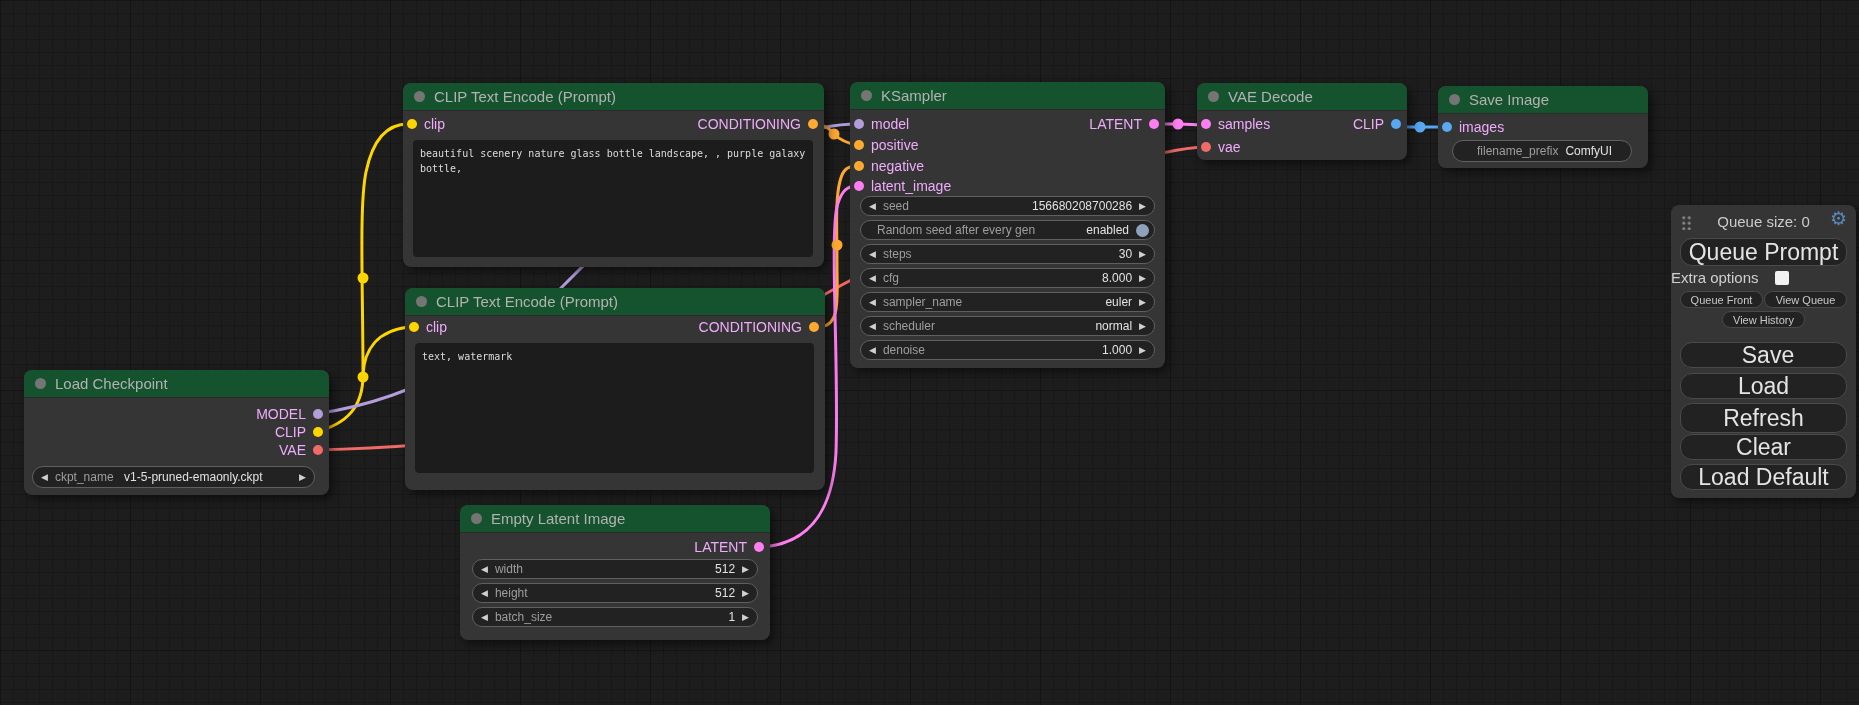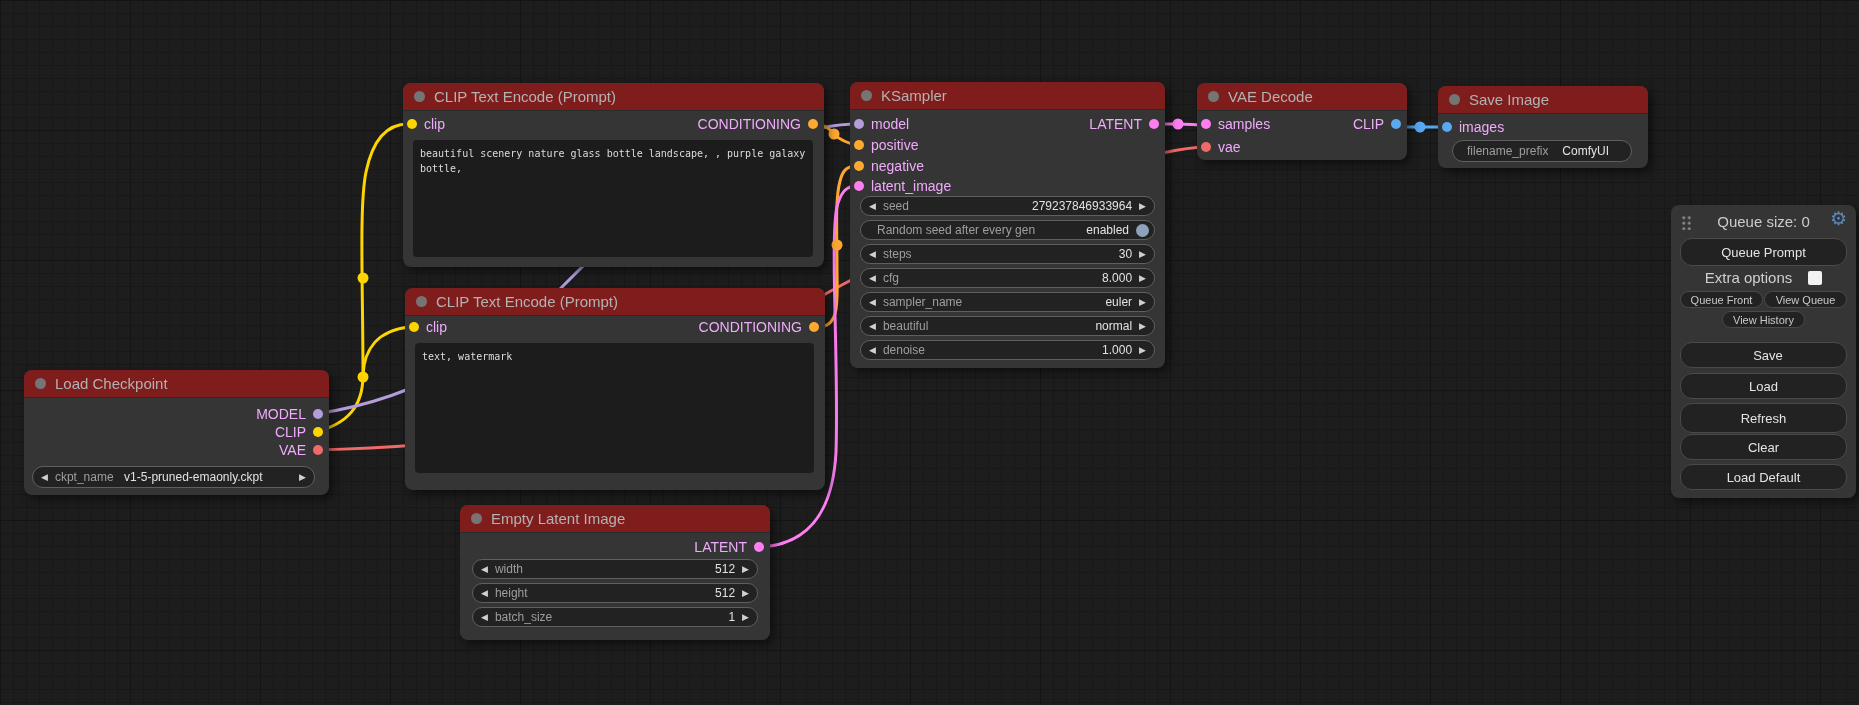--- a/index.html
+++ b/index.html
@@ -24,21 +24,21 @@
   .w-latent{ stroke:var(--latent); }
   .w-image { stroke:var(--image); } .f-clip{ fill:var(--clip); }
   .f-cond  { fill:var(--conditioning); } .f-latent{ fill:var(--latent); } .f-image{ fill:var(--image); }
 
   .node {
     position:absolute; z-index:2; background:#353535;
     border-radius:8px; box-shadow:4px 4px 10px rgba(0,0,0,.5);
   }
   .ntitle {
     height:28px; display:flex; align-items:center; gap:9px; padding:0 11px;
-    background:#7f1d1d; border-bottom:1px solid #2a2a2a; border-radius:8px 8px 0 0;
+    background:#14532d; border-bottom:1px solid #2a2a2a; border-radius:8px 8px 0 0;
   }
   .tdot { width:11px; height:11px; border-radius:50%; background:#757575; flex:0 0 auto; }
   .ttext { color:#b2b2b2; font-size:15px; white-space:nowrap; }
 
   .in, .out { position:absolute; display:flex; align-items:center; gap:7px; height:20px; }
   .in  { left:4px; }
   .out { right:6px; flex-direction:row-reverse; }
   .dot { width:10px; height:10px; border-radius:50%; flex:0 0 auto; }
   .d-model{ background:var(--model);} .d-clip{ background:var(--clip);} .d-vae{ background:var(--vae);}
   .d-cond{ background:var(--conditioning);} .d-latent{ background:var(--latent);} .d-image{ background:var(--image);}
@@ -67,28 +67,28 @@
   }
   .drag-handle {
     position:absolute; left:10px; top:10px; width:11px; height:15px;
     background-image:radial-gradient(#8b8b8b 1.4px, transparent 1.5px);
     background-size:5.5px 5.5px;
   }
   .qsize { position:absolute; top:8px; left:0; right:0; text-align:center; color:#cbcbcb; font-size:15px; }
   .gear { position:absolute; right:9px; top:4px; font-size:19px; color:var(--accent_gear); cursor:pointer; line-height:1; }
   .btn {
     position:absolute; left:9px; right:9px; background:#222; border:1px solid #4a4a4a;
-    border-radius:12px; color:#e4e4e4; font-size:13px; display:flex; align-items:center; justify-content:center;
+    border-radius:12px; color:#e4e4e4; font-size:23px; display:flex; align-items:center; justify-content:center;
     cursor:pointer;
   }
   .btn-sm {
     position:absolute; background:#222; border:1px solid #4a4a4a; border-radius:9px;
     color:#c9c9c9; font-size:11px; display:flex; align-items:center; justify-content:center; height:17px; cursor:pointer;
   }
-  .extra-row { position:absolute; top:64px; left:0; right:0; display:flex; align-items:center; justify-content:center; gap:16px; }
+  .extra-row { position:absolute; top:64px; left:0; right:0; display:flex; align-items:center; justify-content:flex-start; gap:16px; }
   .extra-label { color:#cfcfcf; font-size:15px; }
   .checkbox { width:14px; height:14px; background:#f2f2f2; border-radius:2px; cursor:pointer; }
 </style>
 </head>
 <body>
 
 <svg class="wires" width="1859" height="705" viewBox="0 0 1859 705">
   <path class="w-clip" d="M 315 432 C 348 424 363 406 363 375 C 363 288 359 206 366 172 C 372 143 384 124 408 124"></path>
   <path class="w-clip" d="M 363 375 C 364 350 377 331 408 327"></path>
   <path class="w-model" d="M 315 414 C 430 398 520 332 566 283 C 640 206 770 124 857 124"></path>
@@ -214,21 +214,21 @@
     <span class="slabel">latent_image</span>
   </div>
   <div class="out" style="top:32px">
     <span class="dot d-latent"></span>
     <span class="slabel">LATENT</span>
   </div>
 
   <div class="pill" style="top:114px">
     <span class="arr">◀</span>
     <span class="wl">seed</span>
-    <span class="wv">279237846933964</span>
+    <span class="wv">156680208700286</span>
     <span class="arr">▶</span>
   </div>
   <div class="pill" style="top:138px">
     <span class="wl" style="margin-left:8px">Random seed after every gen</span>
     <span class="wv">enabled</span>
     <span class="toggle-dot"></span>
   </div>
   <div class="pill" style="top:162px">
     <span class="arr">◀</span>
     <span class="wl">steps</span>
@@ -242,21 +242,21 @@
     <span class="arr">▶</span>
   </div>
   <div class="pill" style="top:210px">
     <span class="arr">◀</span>
     <span class="wl">sampler_name</span>
     <span class="wv">euler</span>
     <span class="arr">▶</span>
   </div>
   <div class="pill" style="top:234px">
     <span class="arr">◀</span>
-    <span class="wl">beautiful</span>
+    <span class="wl">scheduler</span>
     <span class="wv">normal</span>
     <span class="arr">▶</span>
   </div>
   <div class="pill" style="top:258px">
     <span class="arr">◀</span>
     <span class="wl">denoise</span>
     <span class="wv">1.000</span>
     <span class="arr">▶</span>
   </div>
 </div>
@@ -283,21 +283,21 @@
 <div class="node" style="left:1438px; top:86px; width:210px; height:82px;">
   <div class="ntitle">
     <span class="tdot"></span>
     <span class="ttext">Save Image</span>
   </div>
   <div class="in" style="top:31px">
     <span class="dot d-image"></span>
     <span class="slabel">images</span>
   </div>
   <div class="pill" style="top:54px; left:14px; right:16px; height:22px; border-radius:11px; padding:0 14px;">
-    <span class="wl" style="">filename_prefix</span>
+    <span class="wl" style="margin-left:10px">filename_prefix</span>
     <span class="wv" style="margin-right:8px">ComfyUI</span>
   </div>
 </div>
 
 <div class="panel">
   <span class="drag-handle"></span>
   <div class="qsize">Queue size: 0</div>
   <span class="gear">⚙</span>
 
   <div class="btn" style="top:33px; height:28px;">Queue Prompt</div>

